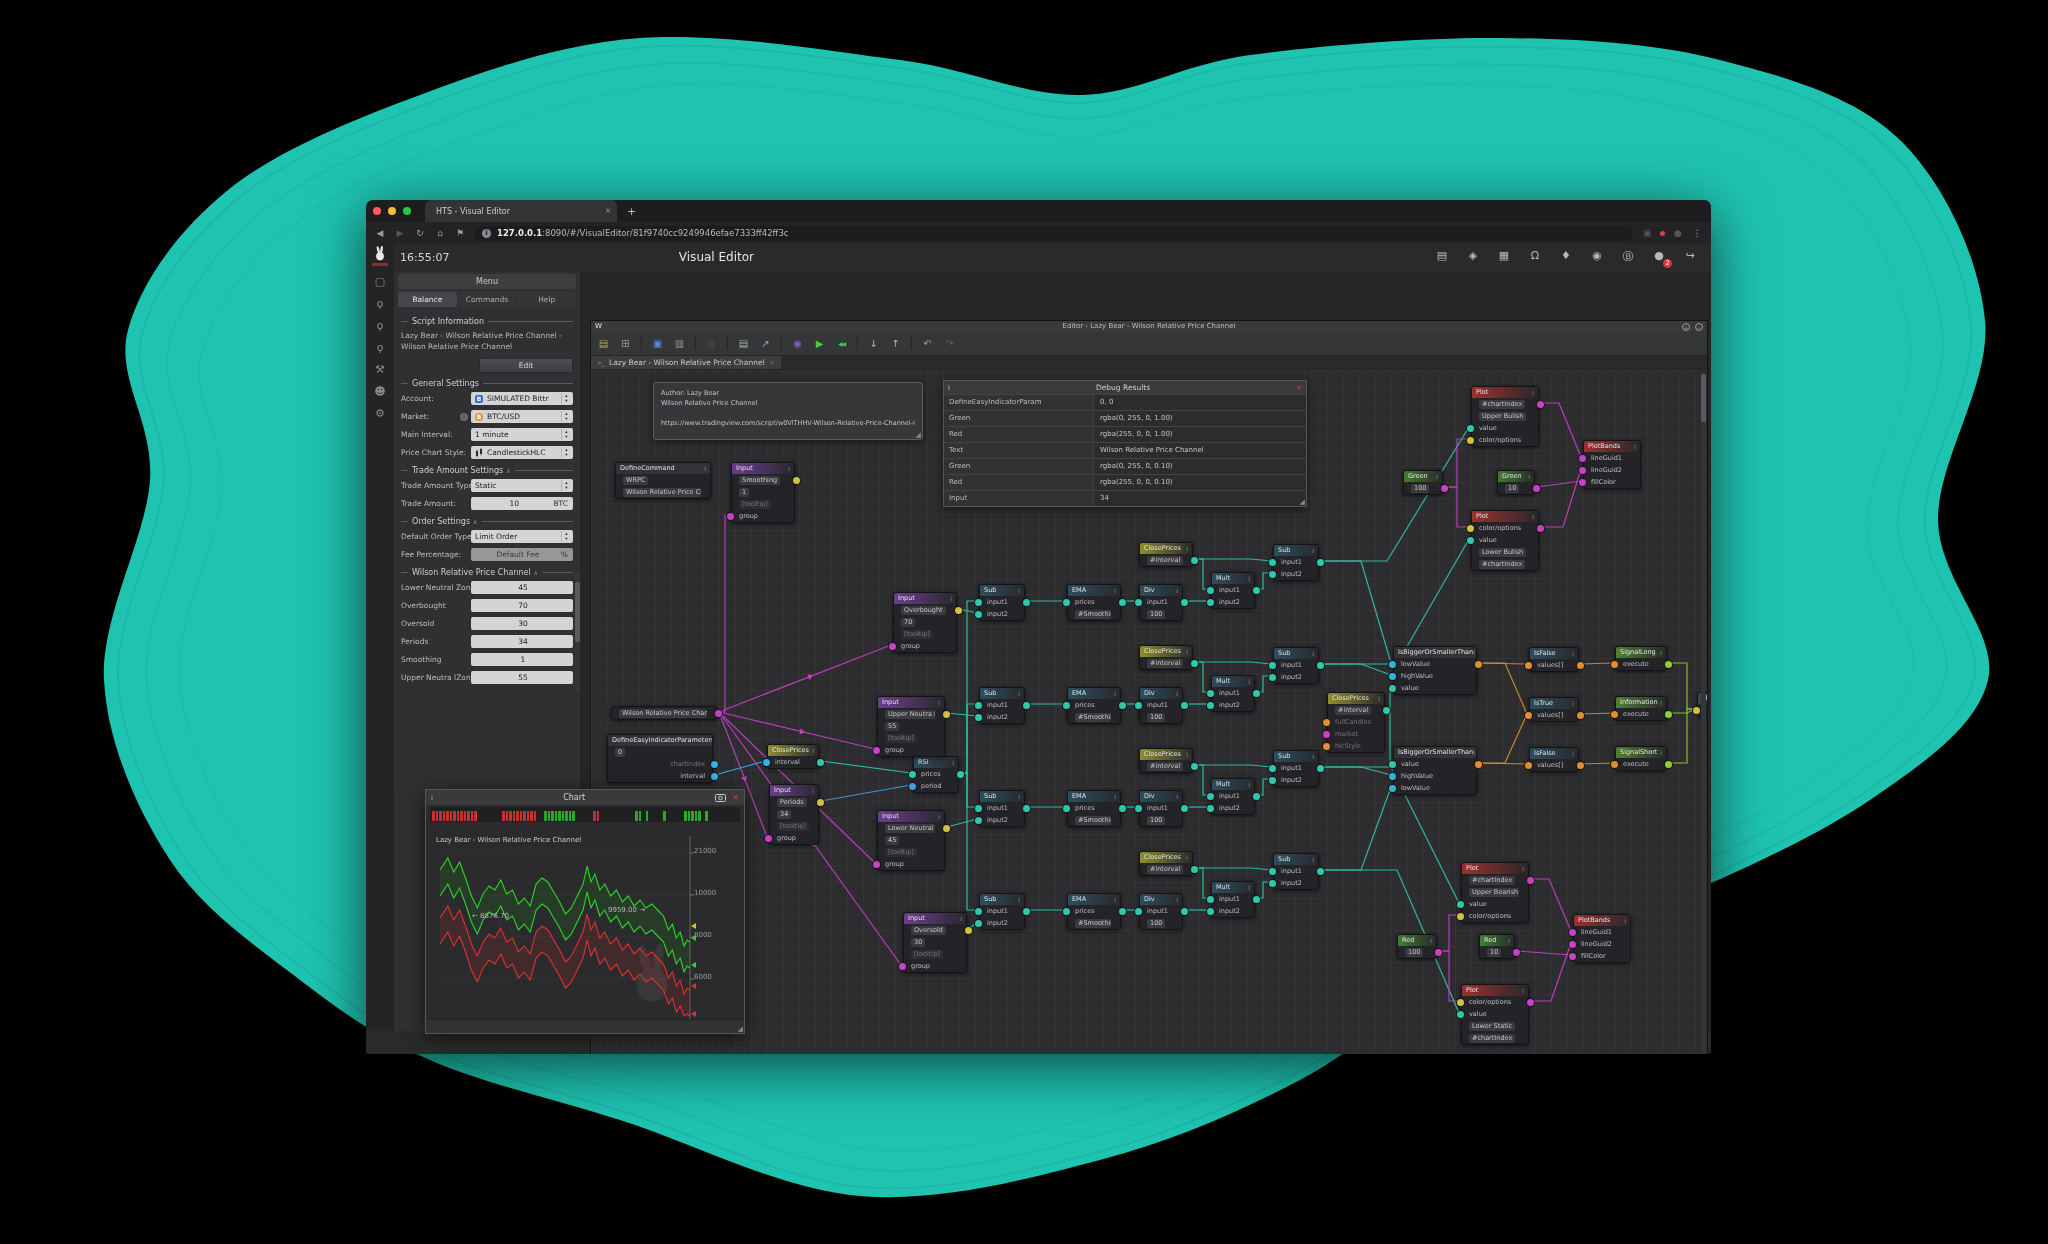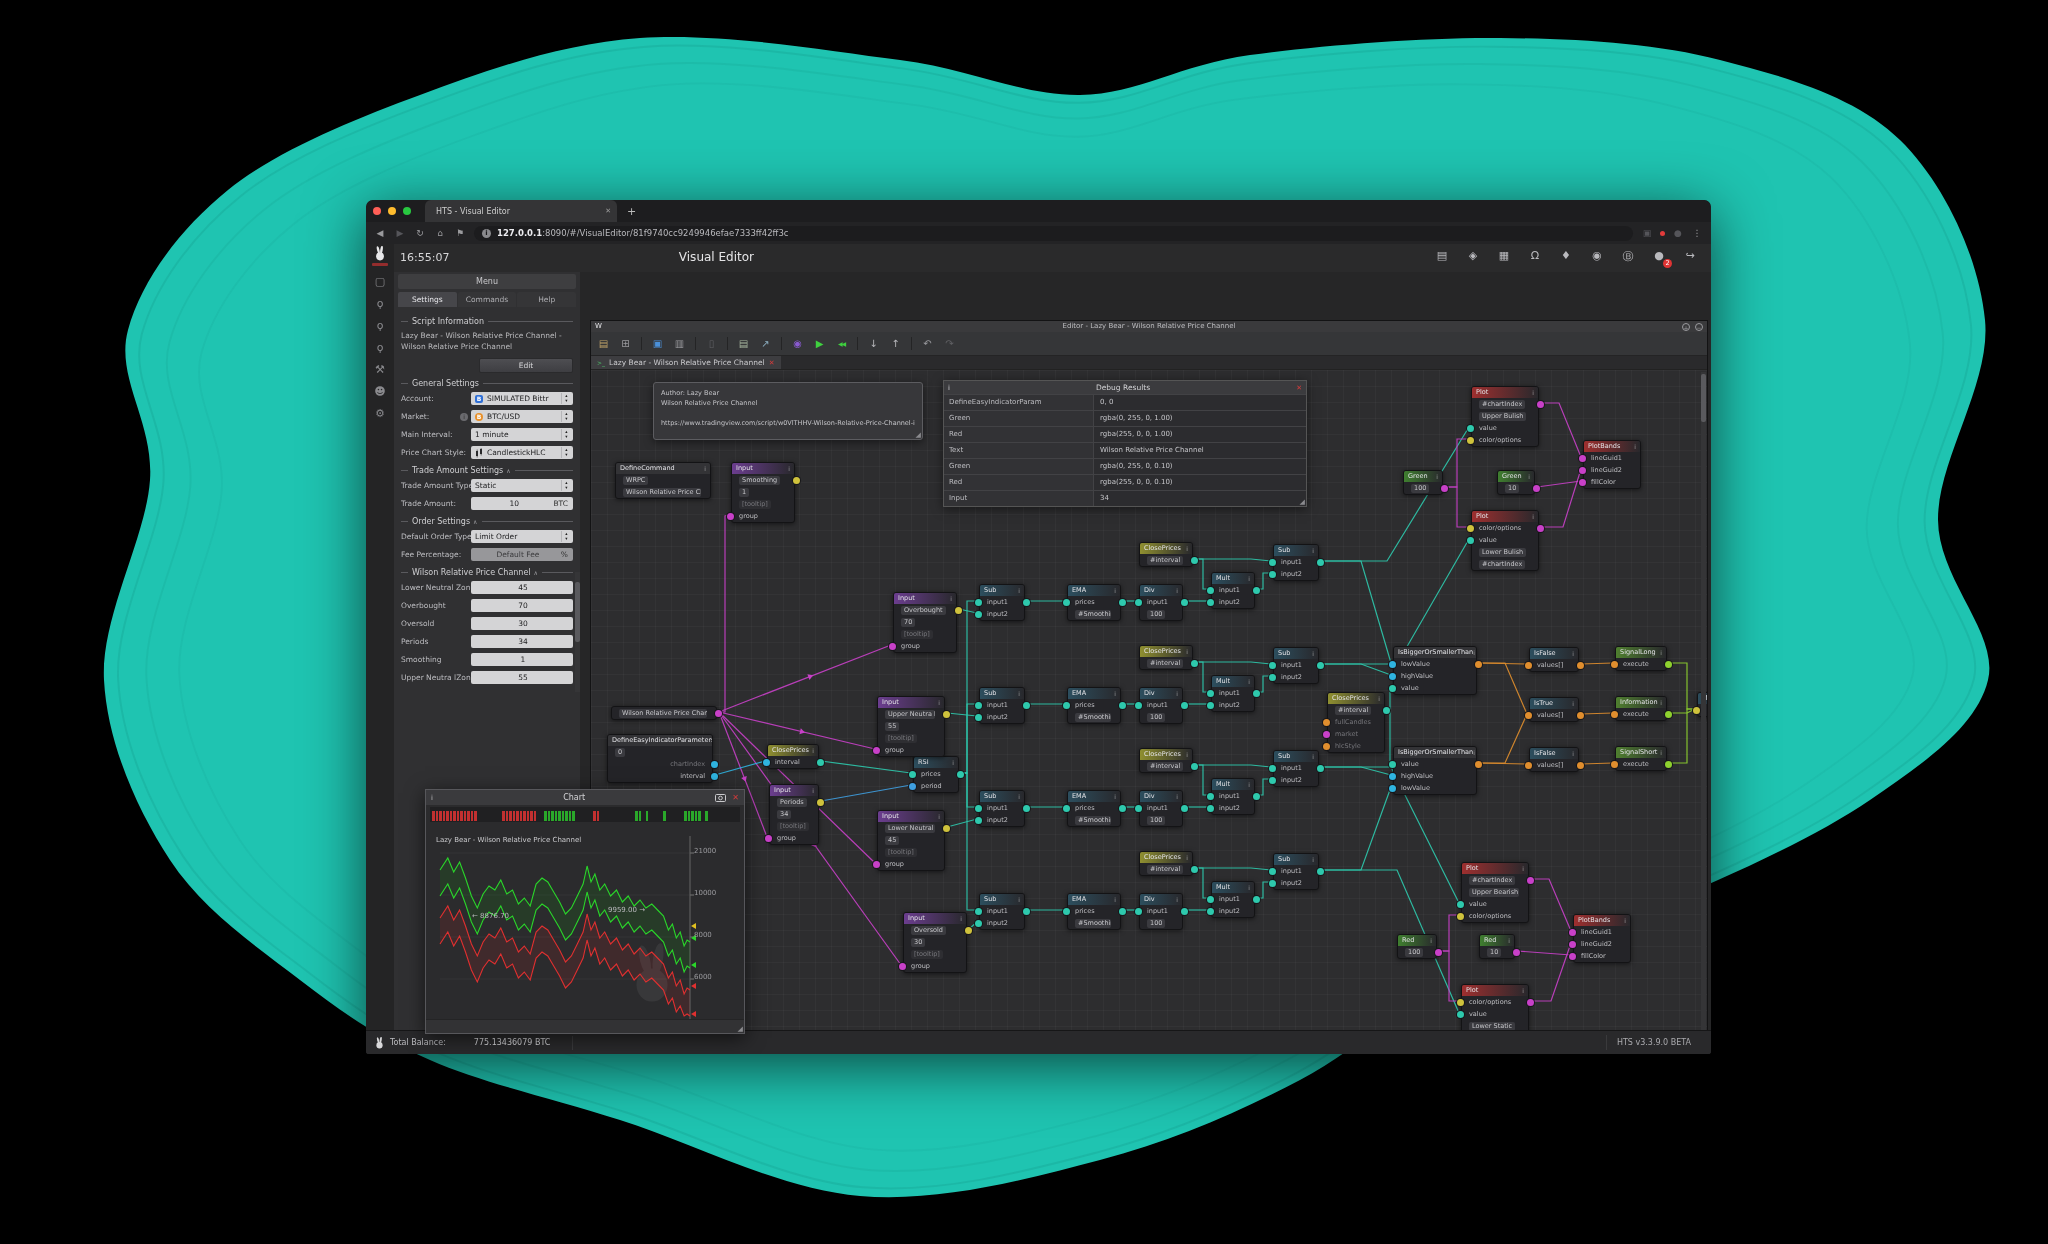--- a/index.html
+++ b/index.html
@@ -214,21 +214,21 @@
             <span class="h-i" style="color: rgb(185, 185, 189);">◉</span>
             <span class="h-i" style="color: rgb(185, 185, 189);">Ⓑ</span>
             <span class="h-i" style="color: rgb(185, 185, 189);">●<span class="badge">2</span></span>
             <span class="h-i" style="color: rgb(185, 185, 189);">↪</span>
           </div>
       </div>
 
       <div id="sidebar">
         <div id="menu">Menu</div>
         <div id="sbtabs">
-            <div class="sbtab act">Settings</div>
+            <div class="sbtab act">Balance</div>
             <div class="sbtab">Commands</div>
             <div class="sbtab">Help</div>
           </div>
         <div id="sb-sections">
             <div class="sec-h">
               <span>Script Information</span>
             </div>
             <div class="sb-info">Lazy Bear - Wilson Relative Price Channel - Wilson Relative Price Channel</div>
             <span class="sb-edit">Edit</span>
             <div class="sec-h">
@@ -1130,28 +1130,15 @@
               <span class="ytick" style="top: 65px;">10000</span>
               <span class="ytick" style="top: 107px;">8000</span>
               <span class="ytick" style="top: 149px;">6000</span>
             </div>
         </div>
         <div id="cbottom">
           <span class="rsz">◢</span>
         </div>
       </div>
 
-      <div id="statusbar">
-        <span class="bal-l">
-          <svg width="11" height="12" viewBox="0 0 10 12">
-            <ellipse cx="3.6" cy="3.2" rx="1" ry="3" fill="#d8d8da" transform="rotate(-14 3.6 3.2)"></ellipse>
-            <ellipse cx="6.2" cy="3" rx="1" ry="3.2" fill="#d8d8da" transform="rotate(9 6.2 3)"></ellipse>
-            <ellipse cx="5" cy="8.2" rx="3.1" ry="3.3" fill="#d8d8da"></ellipse>
-          </svg>
-          <span>Total Balance:</span>
-        </span>
-        <span class="bal-v">775.13436079 BTC</span>
-        <span class="sep"></span>
-        <span class="ver">HTS v3.3.9.0 BETA</span>
-      </div>
     </div>
   </div>
 </div>
 
 </body></html>

